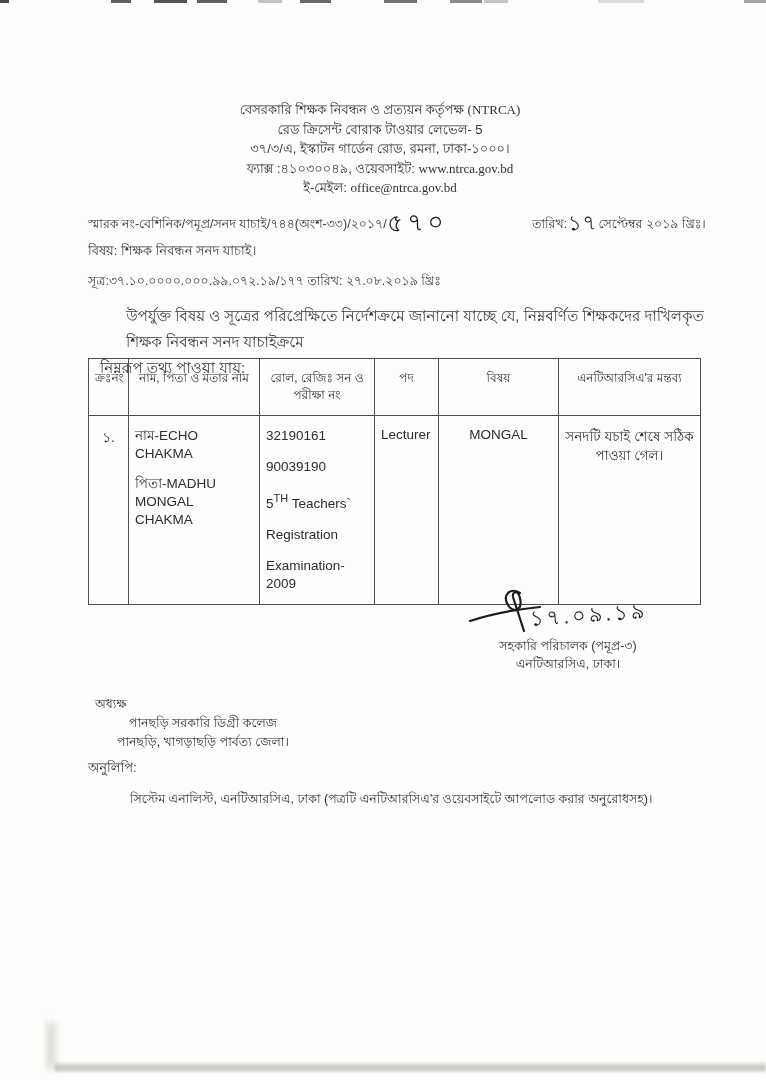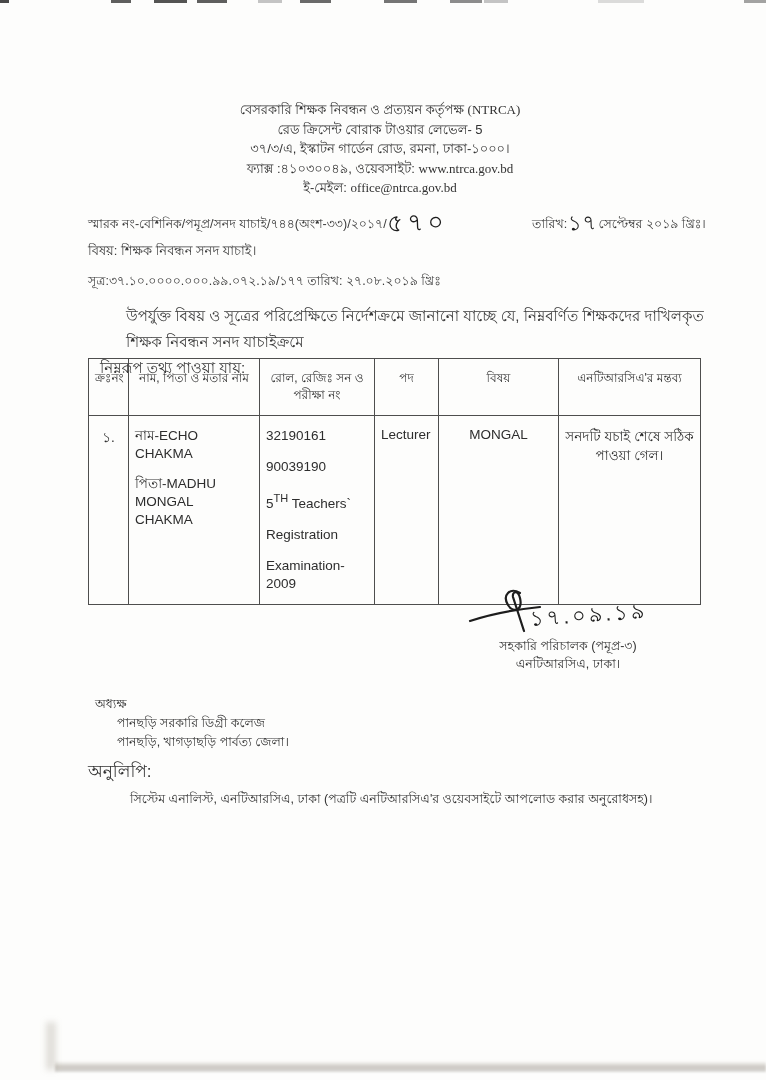--- a/index.html
+++ b/index.html
@@ -57,23 +57,23 @@
   sup{font-size:11px;}
   
   .sig-block{position:absolute;top:585px;left:468px;width:200px;text-align:center;}
   .sig-scribble{position:relative;height:50px;}
   .sig-scribble svg{position:absolute;left:0;top:0;}
   .sig-date{position:absolute;left:62px;top:14px;font-size:21px;font-weight:500;
     color:#1c1c1c;letter-spacing:3px;transform:rotate(-4deg);white-space:nowrap;}
   .sig-lines{font-size:12.5px;line-height:18px;margin-top:2px;color:#323232;}
   
   .addressee{position:absolute;top:651px;left:95px;font-size:12.5px;line-height:19px;color:#323232;margin-top:44px;}
-  .addressee .ind{padding-left:22px;}
+  .addressee .ind{padding-left:22px;text-align:center;}
   
-  .copy-label{position:absolute;top:758px;left:88px;font-size:17px;color:#323232;text-align:center;}
+  .copy-label{position:absolute;top:758px;left:88px;font-size:13px;color:#323232;text-align:center;}
   .copy-line{position:absolute;top:790px;left:130px;font-size:12.5px;color:#323232;}
 </style>
 </head>
 <body>
 
 <div class="sheet">
 
   <div class="dash" style="left:0;width:9px;opacity:.8"></div>
   <div class="dash" style="left:111px;width:20px;opacity:.7"></div>
   <div class="dash" style="left:154px;width:33px;opacity:.75"></div>

